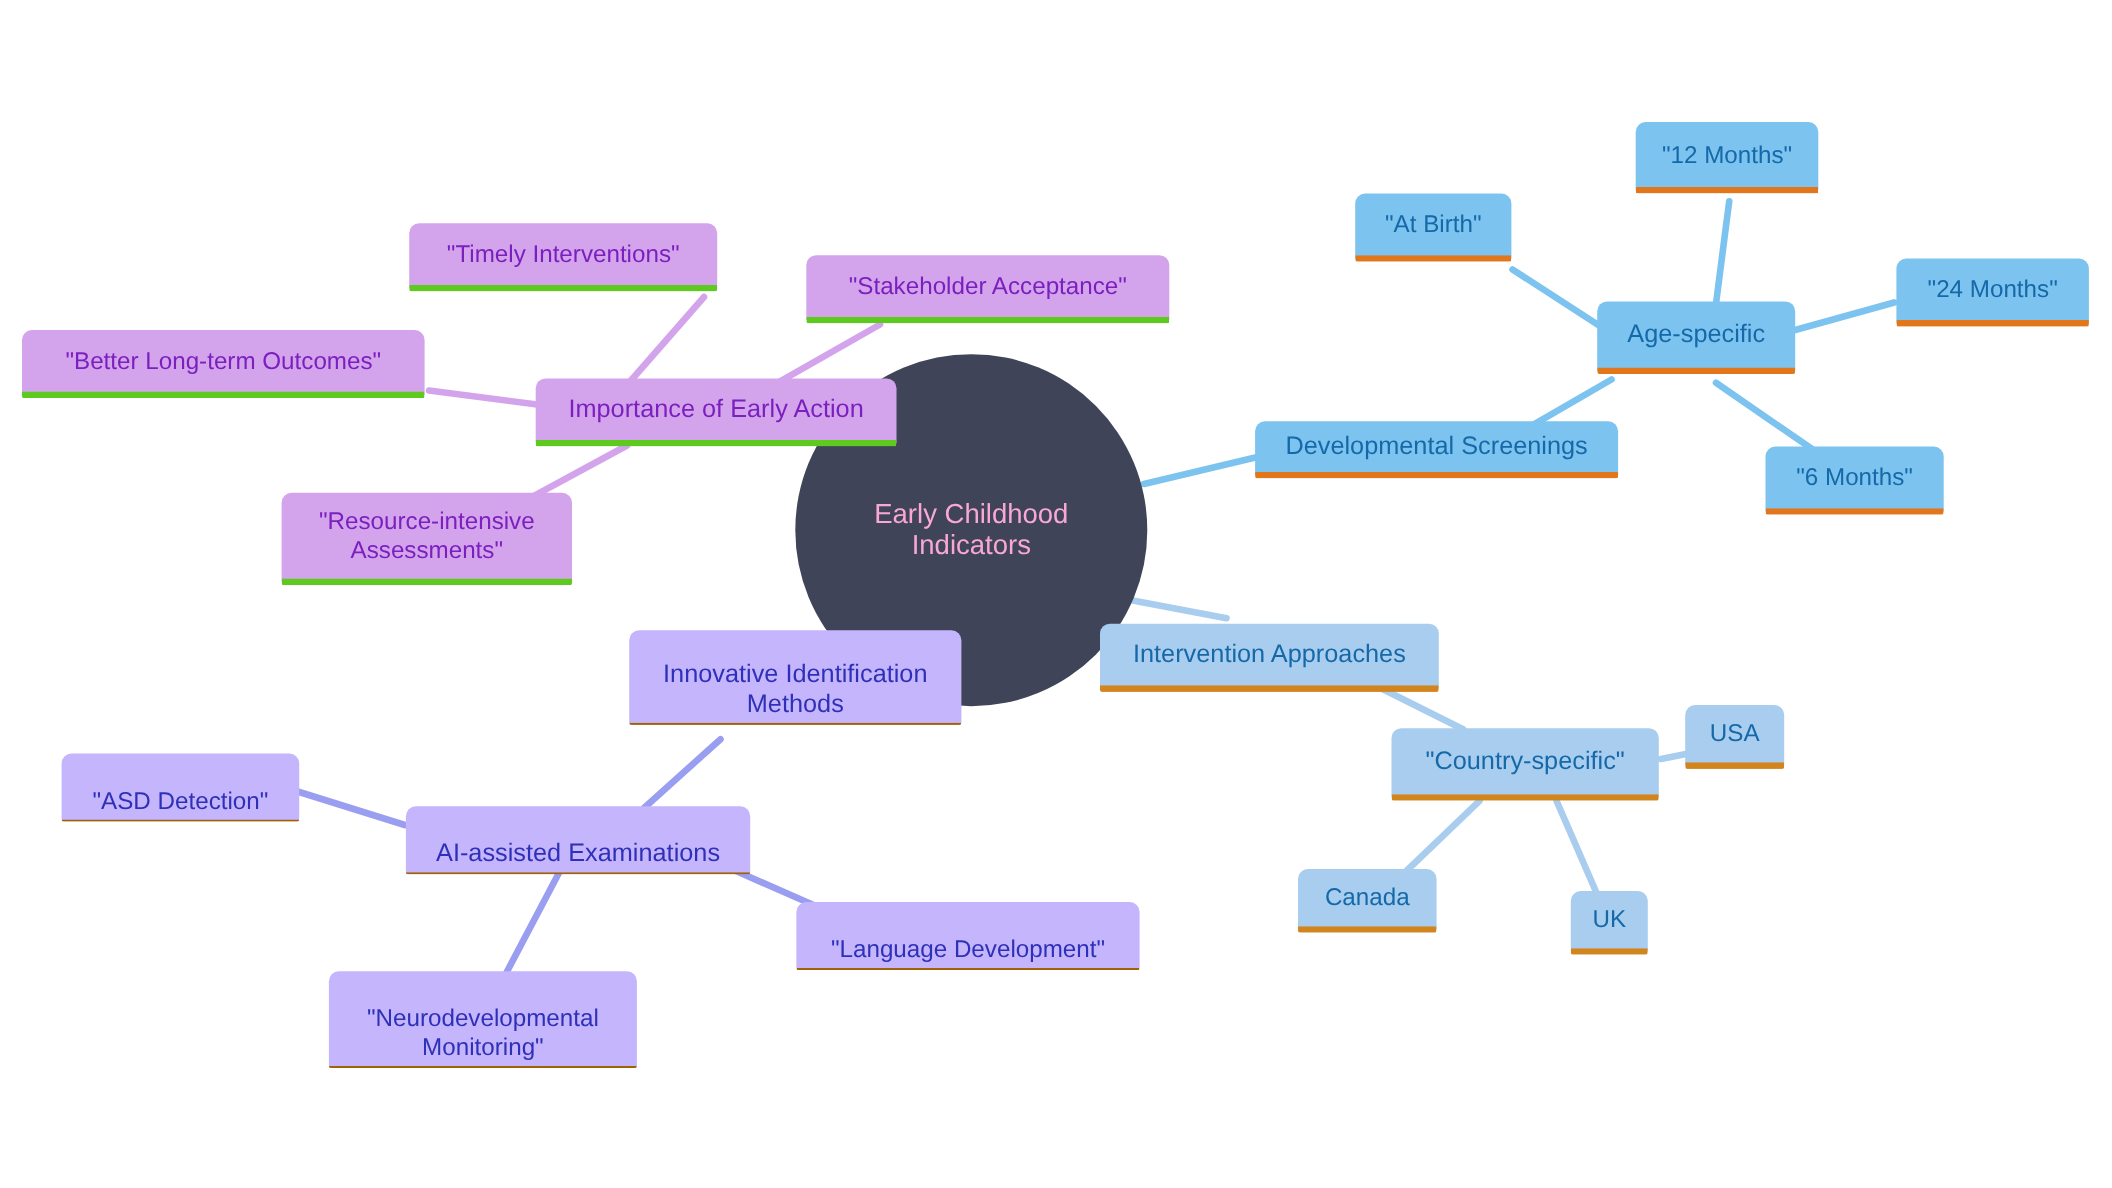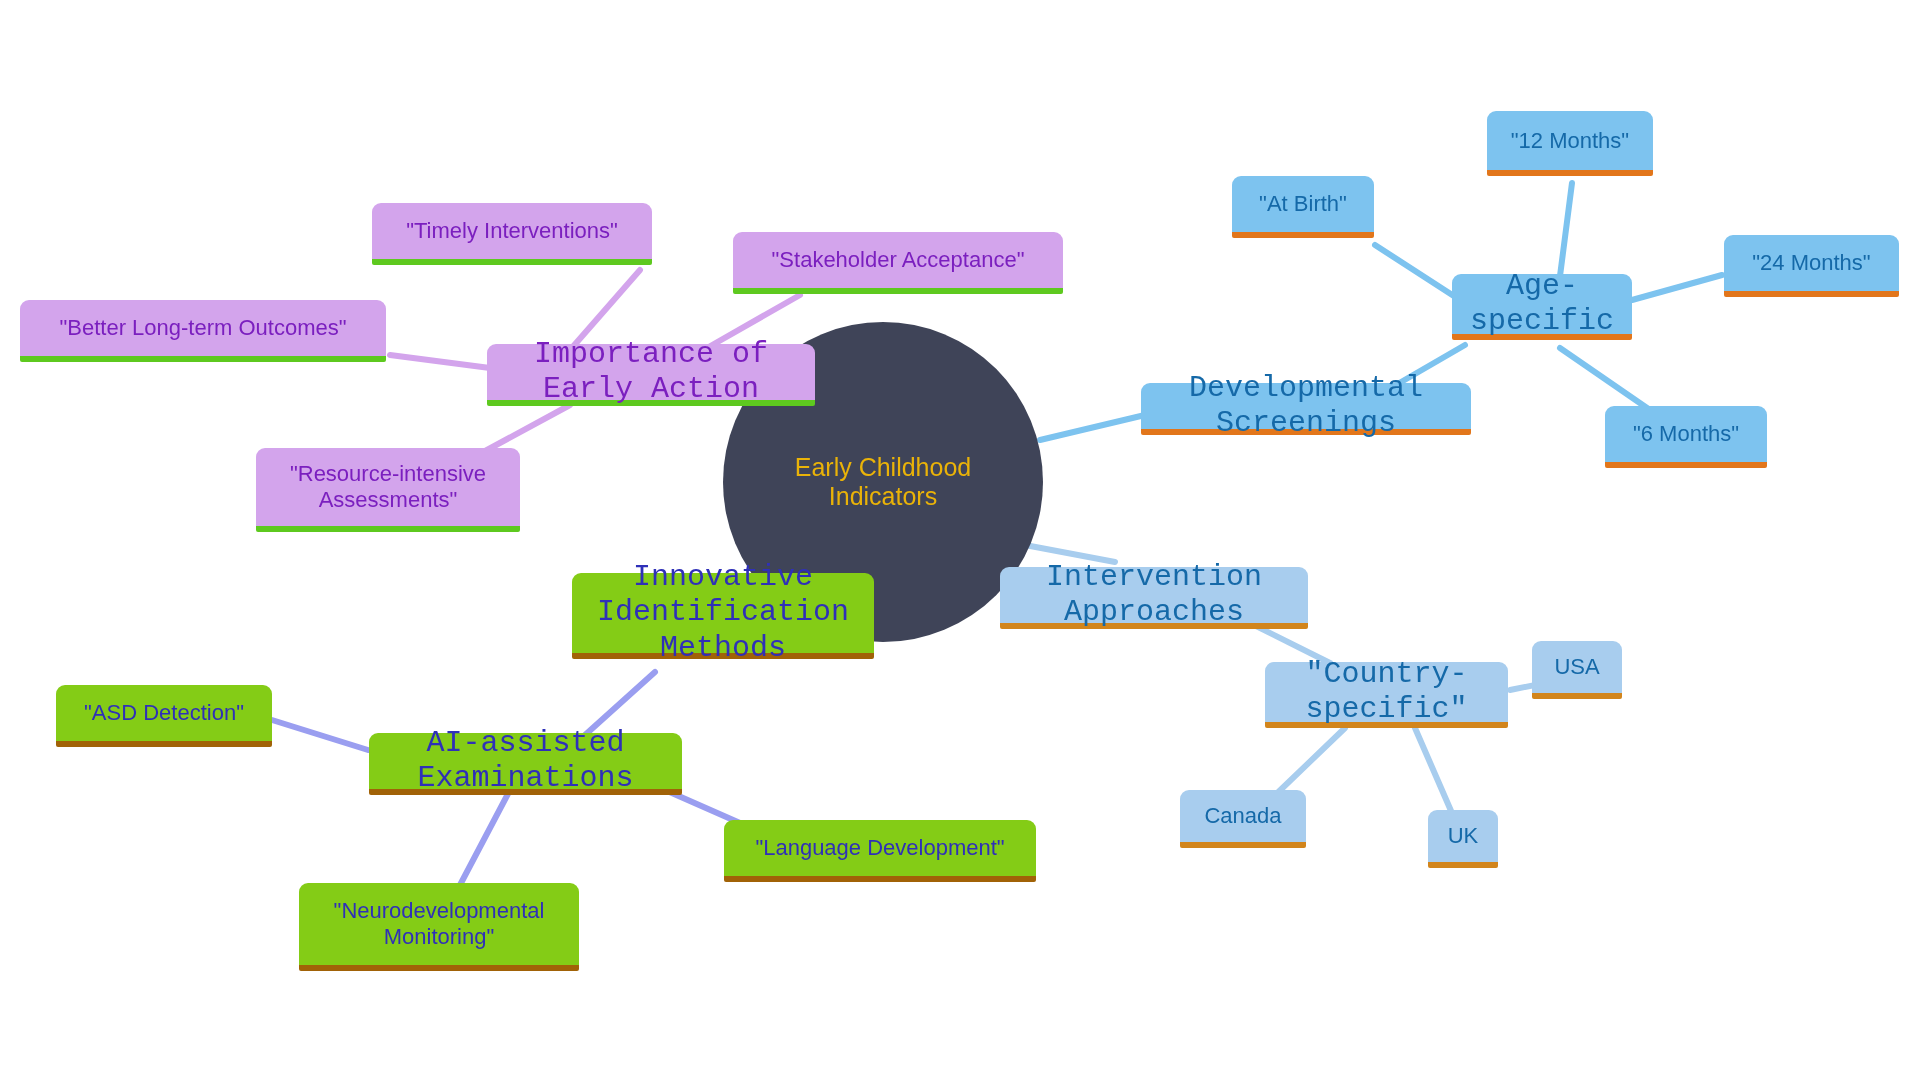--- a/index.html
+++ b/index.html
@@ -40,21 +40,21 @@
     z-index: 5;
   }
   .node-label {
     display: block;
     width: 100%;
   }
   
   .node.root {
     border-radius: 50%;
     background: #3f4458;
-    color: #eab308;
+    color: #f9a8d4;
     font-size: 25px;
     padding: 0 24px;
     border-bottom: none;
     z-index: 4;
   }
   
   .node.purple {
     background: #d3a4ec;
     color: #7b1fbf;
     border-bottom: 6px solid #5ec91f;
@@ -64,26 +64,27 @@
     background: #7dc3ef;
     color: #1569a8;
     border-bottom: 6px solid #e2761b;
   }
   .node.blue.pale {
     background: #a8cdee;
     border-bottom: 6px solid #d2851c;
   }
   
   .node.periwinkle {
-    background: #84cc16;
+    background: #c4b5fd;
     color: #2f30b8;
-    border-bottom: 6px solid #a16207;
+    border-bottom: 2px solid #a16207;
+    align-items: flex-end;
   }
   .fs-22 { font-size: 22px; }
-  .fs-23 { font-size: 30px; font-family: Liberation Mono, monospace; }
+  .fs-23 { font-size: 23px; }
 </style>
 </head>
 <body>
 
 <div id="canvas">
 
   <svg id="edge-layer" viewBox="0 0 1920 1080" xmlns="http://www.w3.org/2000/svg">
 
     <g stroke="#d3a4ec" stroke-width="6" fill="none" stroke-linecap="round">
       <line x1="760" y1="380" x2="660" y2="370"></line>

